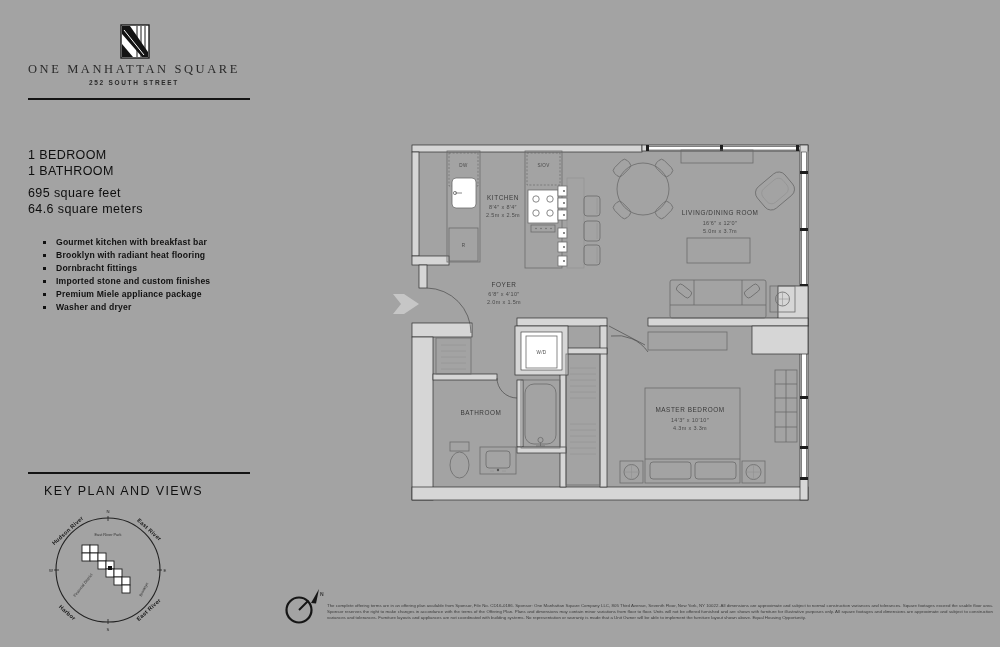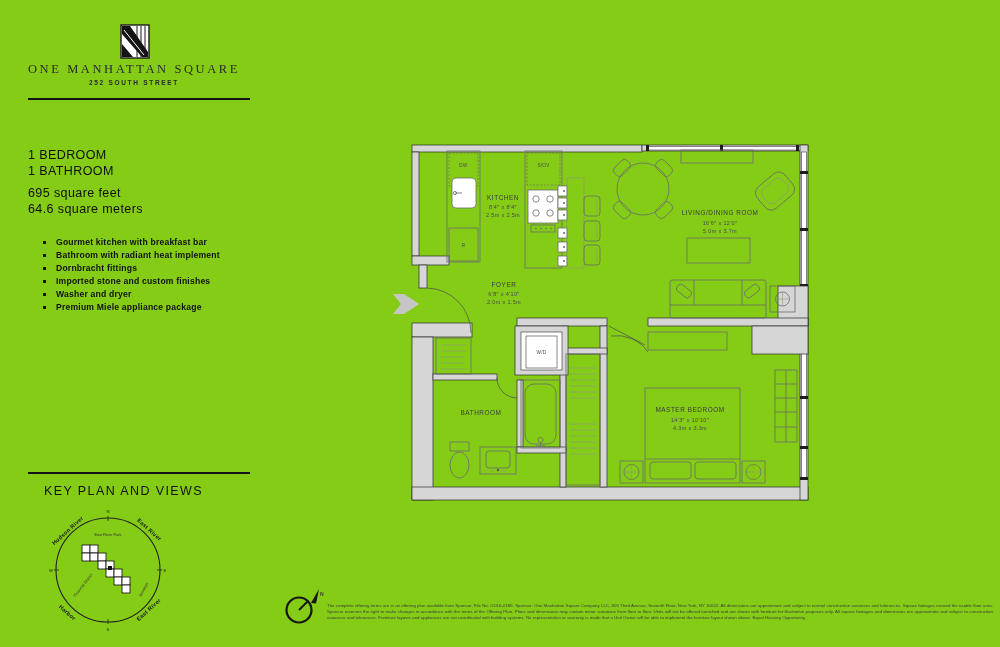--- a/index.html
+++ b/index.html
@@ -1,16 +1,16 @@
 <!DOCTYPE html>
 <html><head>
 <meta charset="utf-8">
 <style>
   html,body{margin:0;padding:0;background:#fff;}
-  #page{position:relative;width:1000px;height:647px;background:#84cc16;overflow:hidden;
+  #page{position:relative;width:1000px;height:647px;background:#a3a3a3;overflow:hidden;
         font-family:"Liberation Sans",sans-serif;color:#1c1c1c;}
   .abs{position:absolute;}
   
   .brand-name{left:0;top:62px;width:268px;text-align:center;font-family:"Liberation Serif",serif;
               font-size:12.5px;letter-spacing:2.6px;color:#2a2a2a;font-weight:500;}
   .brand-addr{left:0;top:79px;width:268px;text-align:center;font-size:6.5px;font-weight:700;
               letter-spacing:1.7px;color:#2a2a2a;}
   .rule{left:28px;width:222px;height:2px;background:#141414;}
   .res-title{left:28px;top:116px;font-family:"Liberation Serif",serif;font-weight:700;
              font-size:21px;letter-spacing:.4px;color:#0c0c0c;}
@@ -61,25 +61,25 @@
   <div class="abs brand-addr">252 SOUTH STREET</div>
   <div class="abs rule" style="top:98px"></div>
 
   <div class="abs cfg" style="top:148px">1 BEDROOM</div>
   <div class="abs cfg" style="top:164px">1 BATHROOM</div>
   <div class="abs cfg" style="top:186px">695 square feet</div>
   <div class="abs cfg" style="top:202px">64.6 square meters</div>
 
   <ul class="abs features">
     <li>Gourmet kitchen with breakfast bar</li>
-    <li>Bathroom with radiant heat implement</li>
+    <li>Brooklyn with radiant heat flooring</li>
     <li>Dornbracht fittings</li>
     <li>Imported stone and custom finishes</li>
+    <li>Premium Miele appliance package</li>
     <li>Washer and dryer</li>
-    <li>Premium Miele appliance package</li>
   </ul>
 
   <div class="abs rule" style="top:472px"></div>
   <div class="abs keyplan-title">KEY PLAN AND VIEWS</div>
 
   <svg class="abs" style="left:30px;top:505px" width="158" height="132" viewBox="30 505 158 132">
     <circle class="kp-circle" cx="108" cy="570" r="52"></circle>
 
     <line x1="108" y1="516" x2="108" y2="521" stroke="#222" stroke-width=".8"></line>
     <line x1="108" y1="619" x2="108" y2="624" stroke="#222" stroke-width=".8"></line>

